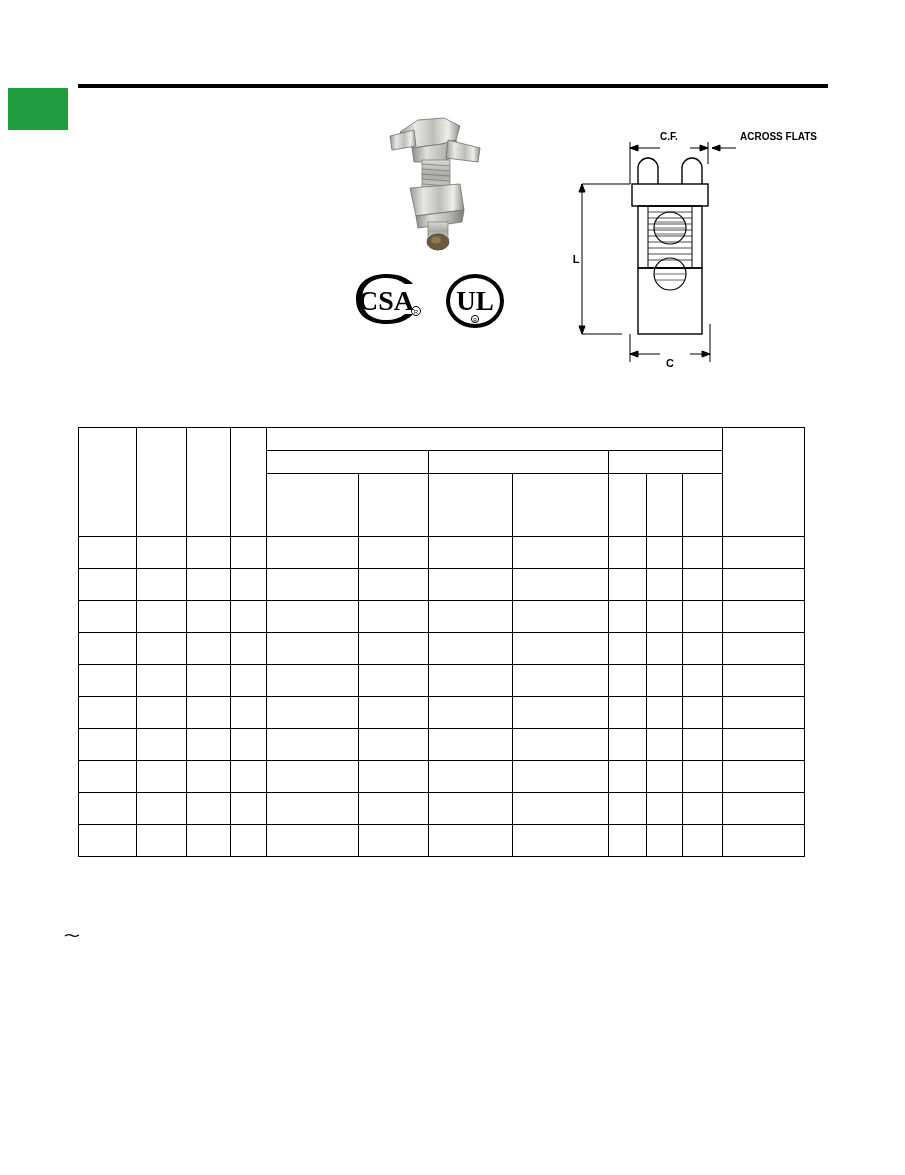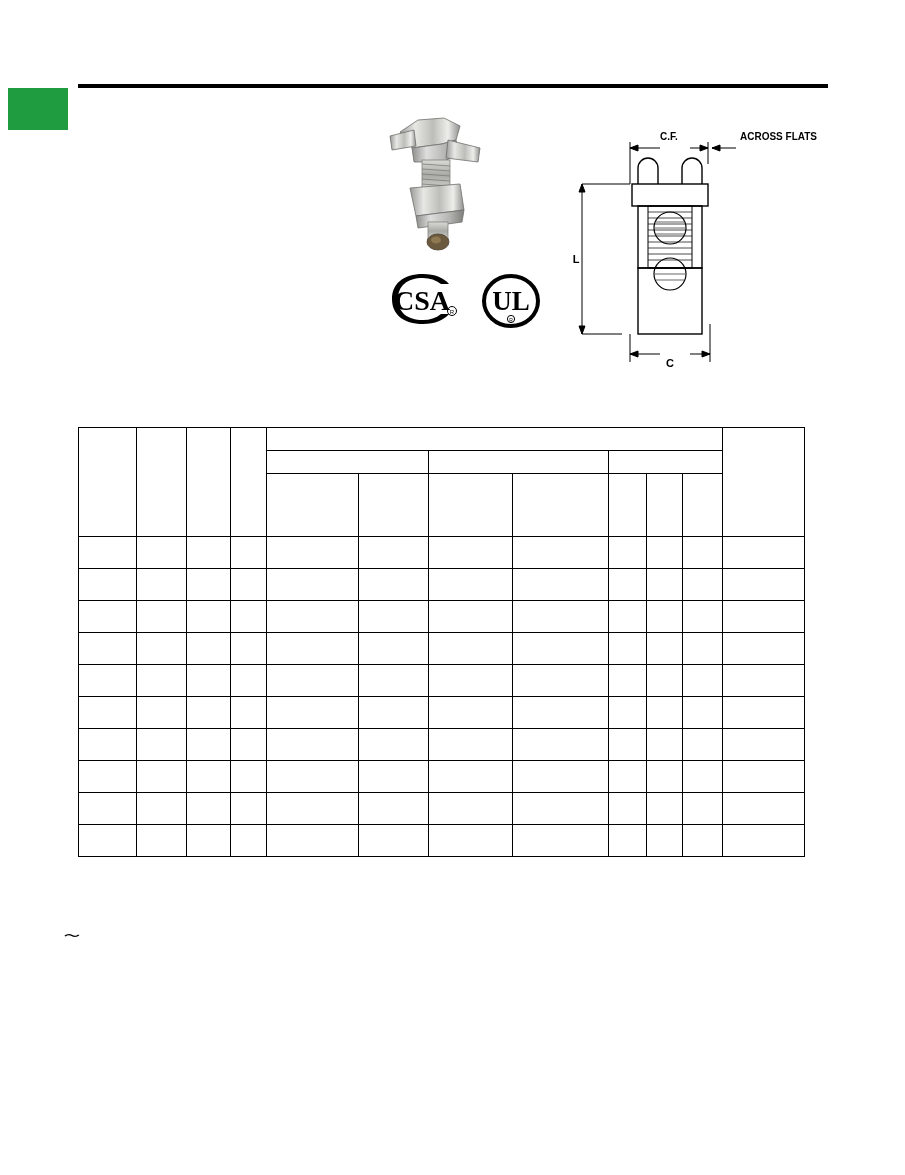--- a/index.html
+++ b/index.html
@@ -46,25 +46,24 @@
     height: 145px;
   }
 
   
   .cert-csa {
     position: absolute;
     left: 353px;
     top: 272px;
     width: 70px;
     height: 54px;
-    margin-left: 36px;
   }
   .cert-ul {
     position: absolute;
-    left: 480px;
+    left: 444px;
     top: 273px;
     width: 62px;
     height: 56px;
   }
 
   
   .line-drawing {
     position: absolute;
     left: 560px;
     top: 124px;

